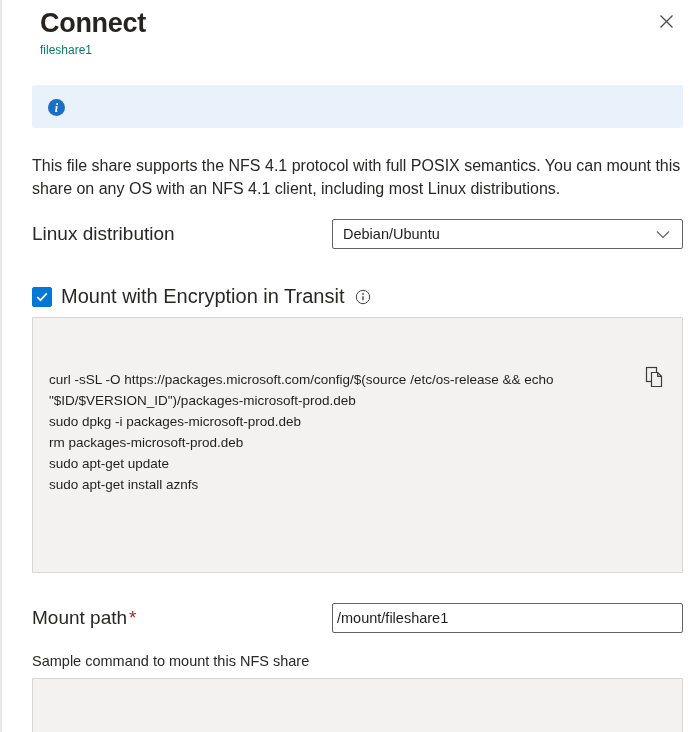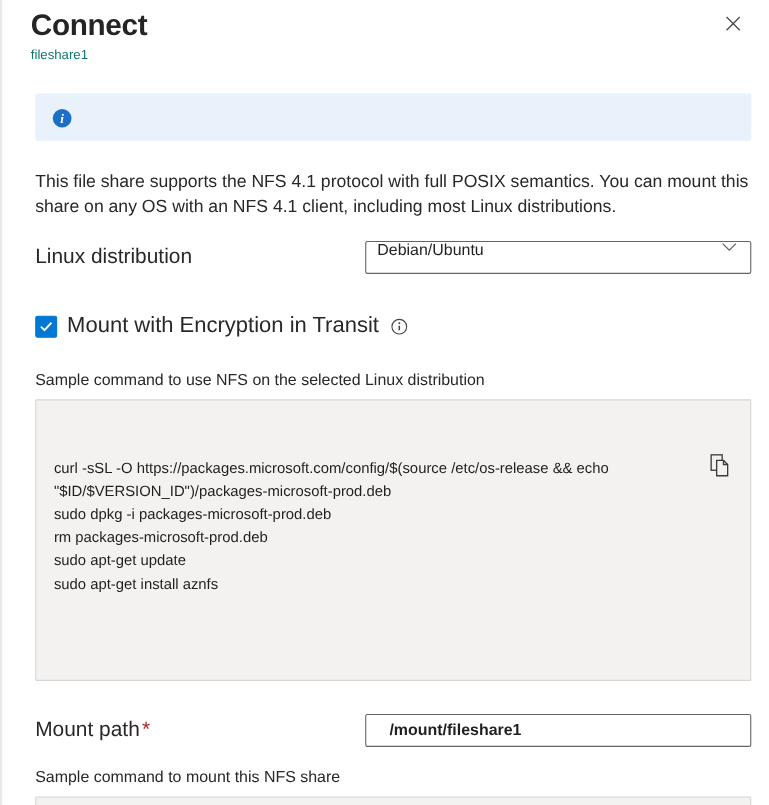--- a/index.html
+++ b/index.html
@@ -11,21 +11,21 @@
     overflow: hidden;
     position: relative;
   }
   .pane {
     width: 699px; height: 732px;
     border-left: 2px solid #e8e8e8;
     background: #fff;
     position: relative;
   }
   
-  .header { padding: 6px 16px 0 26px; position: relative; }
+  .header { padding: 6px 16px 0 38px; position: relative; }
   .title {
     font-size: 27px; font-weight: 700; color: #252423;
     letter-spacing: -0.3px; line-height: 34px;
   }
   .subtitle { font-size: 12px; color: #0f766e; margin-top: 3px; }
   .close-btn {
     position: absolute; top: 10px; right: 22px;
     width: 22px; height: 22px;
     display: flex; align-items: center; justify-content: center;
     cursor: pointer; background: transparent; border: none;
@@ -59,34 +59,33 @@
     display: flex; align-items: center;
   }
   .row .field-label {
     flex: 0 0 300px; font-size: 19px; color: #292827;
   }
   .required { color: #a4262c; margin-left: 2px; }
   .dropdown {
     flex: 1; height: 30px;
     border: 1px solid #666461; border-radius: 2px;
     background: #fff;
-    display: flex; justify-content: space-between;
+    display: flex; align-items: center; justify-content: space-between;
     padding: 0 12px 0 10px;
     font-size: 14.5px; color: #201f1e;
     cursor: pointer;
   }
   .text-input {
     flex: 1; height: 30px;
     border: 1px solid #666461; border-radius: 2px;
     background: #fff;
-    padding: 0 21px;
+    padding: 0 4px;
     font-size: 14.5px; color: #201f1e;
     font-family: "Liberation Sans", "DejaVu Sans", sans-serif;
     outline: none;
-    font-weight: bold;
   }
   
   .check-row {
     margin: 36px 16px 0 30px;
     display: flex; align-items: center; gap: 9px;
     font-size: 20px; color: #292827;
     cursor: pointer;
   }
   .checkbox {
     width: 20px; height: 20px; border-radius: 2px;
@@ -171,21 +170,20 @@
     <span>Mount with Encryption in Transit</span>
     <span class="info-outline-icon">
       <svg width="16" height="16" viewBox="0 0 16 16">
         <circle cx="8" cy="8" r="6.7" fill="none" stroke="#484644" stroke-width="1"></circle>
         <circle cx="8" cy="4.9" r="0.9" fill="#484644"></circle>
         <line x1="8" y1="7.2" x2="8" y2="11.3" stroke="#484644" stroke-width="1.4"></line>
       </svg>
     </span>
   </div>
 
-  <div class="section-label">Sample command to use NFS on the selected Linux distribution</div>
   <div class="code-block">
     <span class="code-text">curl -sSL -O https://packages.microsoft.com/config/$(source /etc/os-release &amp;&amp; echo "$ID/$VERSION_ID")/packages-microsoft-prod.deb
 sudo dpkg -i packages-microsoft-prod.deb
 rm packages-microsoft-prod.deb
 sudo apt-get update
 sudo apt-get install aznfs</span>
     <button class="copy-btn mid">
       <span>
         <svg width="20" height="23" viewBox="0 0 20 23">
           <rect x="2.5" y="1.5" width="10" height="14" fill="none" stroke="#3b3a39" stroke-width="1.2"></rect>

